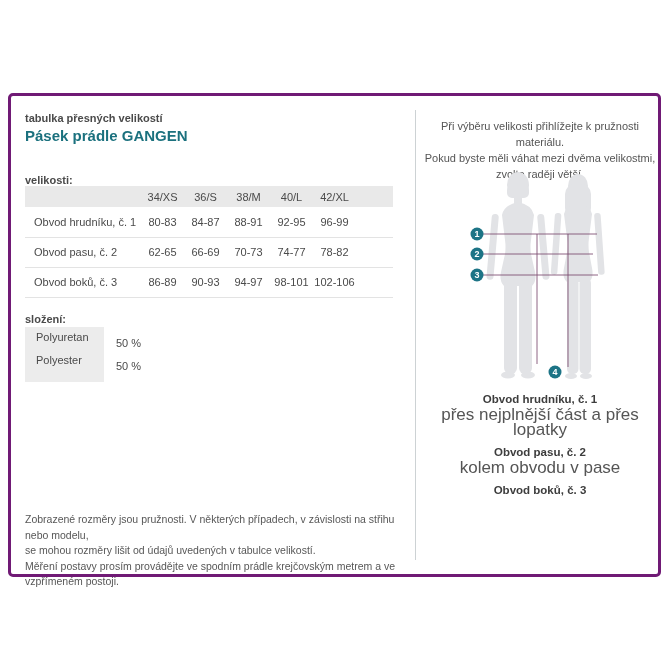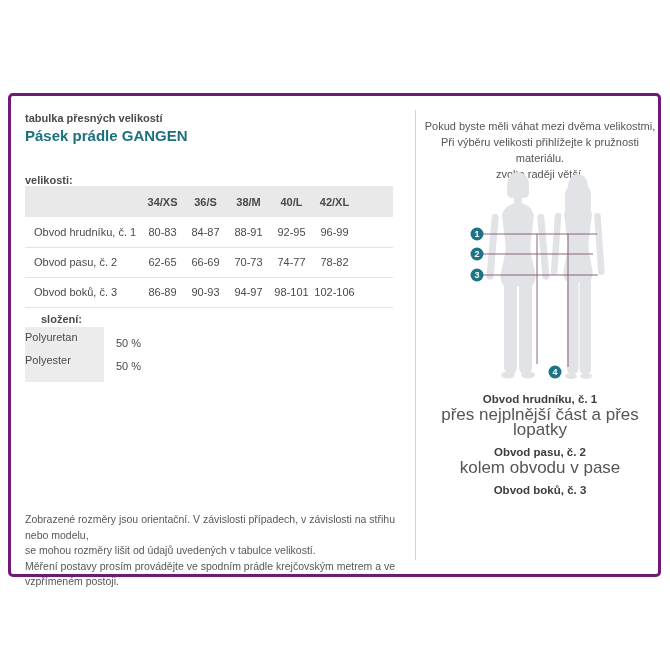--- a/index.html
+++ b/index.html
@@ -14,29 +14,29 @@
   .left { position:absolute; left:14px; top:0; width:388px; }
   .eyebrow { position:absolute; left:0; top:16px; font-size:11px; font-weight:bold;
              color:#4a4a4a; }
   .title { position:absolute; left:0; top:31px; font-size:15px; font-weight:bold;
            color:#1b717e; }
   .sec-label { font-size:11px; font-weight:bold; color:#4a4a4a; }
   .sizes-label { position:absolute; left:0; top:78px; }
   .size-table { position:absolute; left:0; top:90px; width:368px;
                 border-collapse:collapse; font-size:11px; color:#4a4a4a; }
   .size-table thead tr { background:#e9e9e9; }
-  .size-table th { font-weight:bold; height:31px; text-align:center; }
+  .size-table th { font-weight:normal; height:21px; text-align:center; }
   .size-table td { height:30px; text-align:center; border-bottom:1px solid #e3e3e3; }
   .size-table th.lbl, .size-table td.lbl { text-align:left; padding-left:9px; }
-  .comp-label { position:absolute; left:16px; top:217px; }
+  .comp-label { position:absolute; left:0; top:217px; }
   .comp-rows { position:absolute; left:0; top:237px; width:240px; }
   .comp-row { display:flex; align-items:center; margin-bottom:3px; height:20px;
               font-size:11px; color:#4a4a4a; }
   .comp-cell { width:79px; height:32px; line-height:20px; background:#ececec;
-               }
+               padding-left:11px; }
   .comp-val { margin-left:12px; }
   .disclaimer { position:absolute; left:0; top:416px; width:385px; font-size:10.5px;
                 line-height:15.5px; color:#575757; }
 
   
   .right { position:absolute; left:405px; top:0; width:248px; height:482px; }
   .intro { position:absolute; left:0; top:22px; width:248px; text-align:center;
            font-size:11px; line-height:16px; color:#555555; }
   .diagram { position:absolute; left:42px; top:72px; width:215px; height:215px; }
   .measures { position:absolute; left:0; top:296px; width:248px; text-align:center; }
@@ -120,30 +120,30 @@
         <div class="comp-cell">Polyuretan</div>
         <div class="comp-val">50 %</div>
       </div>
       <div class="comp-row">
         <div class="comp-cell">Polyester</div>
         <div class="comp-val">50 %</div>
       </div>
     </div>
 
     <div class="disclaimer">
-      <div>Zobrazené rozměry jsou orientační. V závislosti případech, v závislosti na střihu nebo modelu,</div>
+      <div>Zobrazené rozměry jsou pružnosti. V některých případech, v závislosti na střihu nebo modelu,</div>
       <div>se mohou rozměry lišit od údajů uvedených v tabulce velikostí.</div>
       <div>Měření postavy prosím provádějte ve spodním prádle krejčovským metrem a ve vzpřímeném postoji.</div>
     </div>
   </div>
 
   <div class="right">
     <div class="intro">
+      <div>Při výběru velikosti přihlížejte k pružnosti materiálu.</div>
       <div>Pokud byste měli váhat mezi dvěma velikostmi,</div>
-      <div>Při výběru velikosti přihlížejte k pružnosti materiálu.</div>
       <div>zvolte raději větší.</div>
     </div>
 
     <svg class="diagram" viewBox="0 0 215 215" aria-hidden="true">
 
       <g>
         <ellipse class="fig" cx="60" cy="17" rx="11" ry="13"></ellipse>
         <rect class="fig" x="49" y="17" width="22" height="13" rx="5"></rect>
         <rect class="fig" x="56" y="26" width="8" height="10"></rect>
         <path class="fig" d="M44,47 Q46,37 60,34 Q74,37 76,47 L73,72 Q72,79 73,86 L77,104

